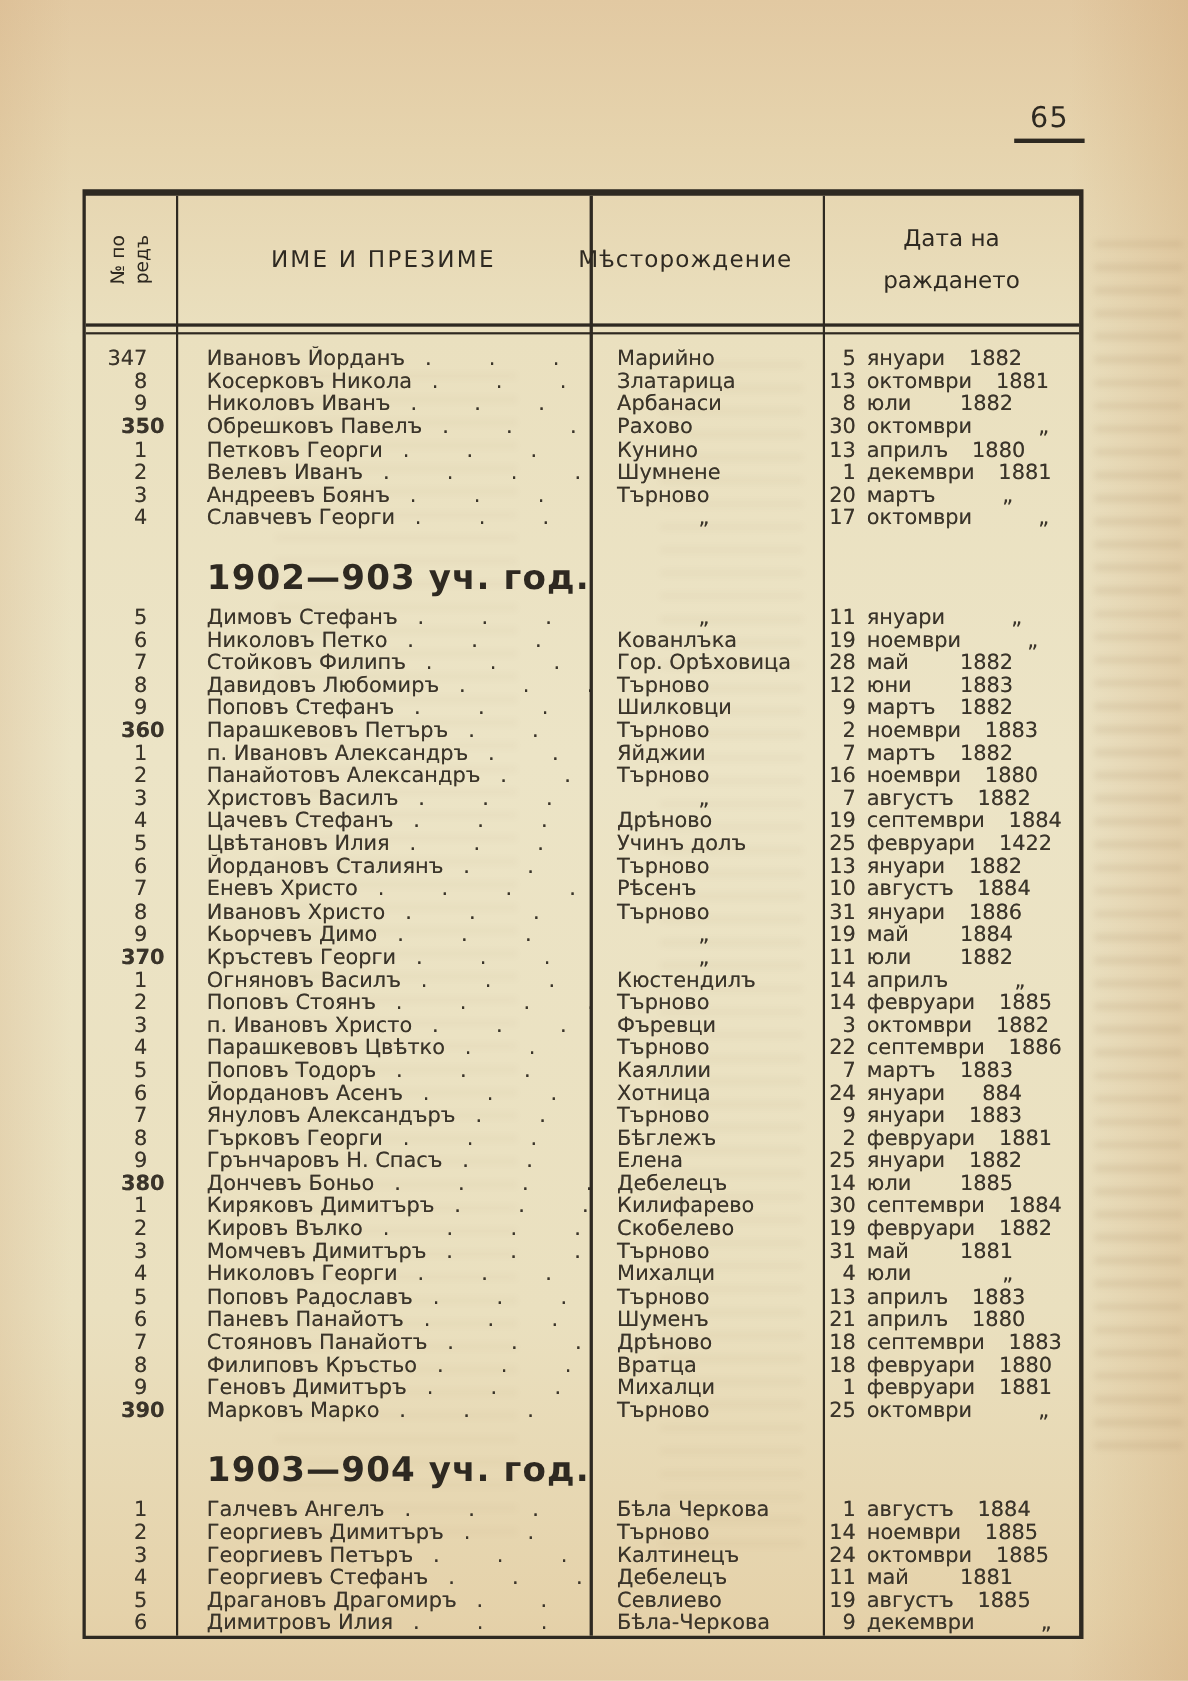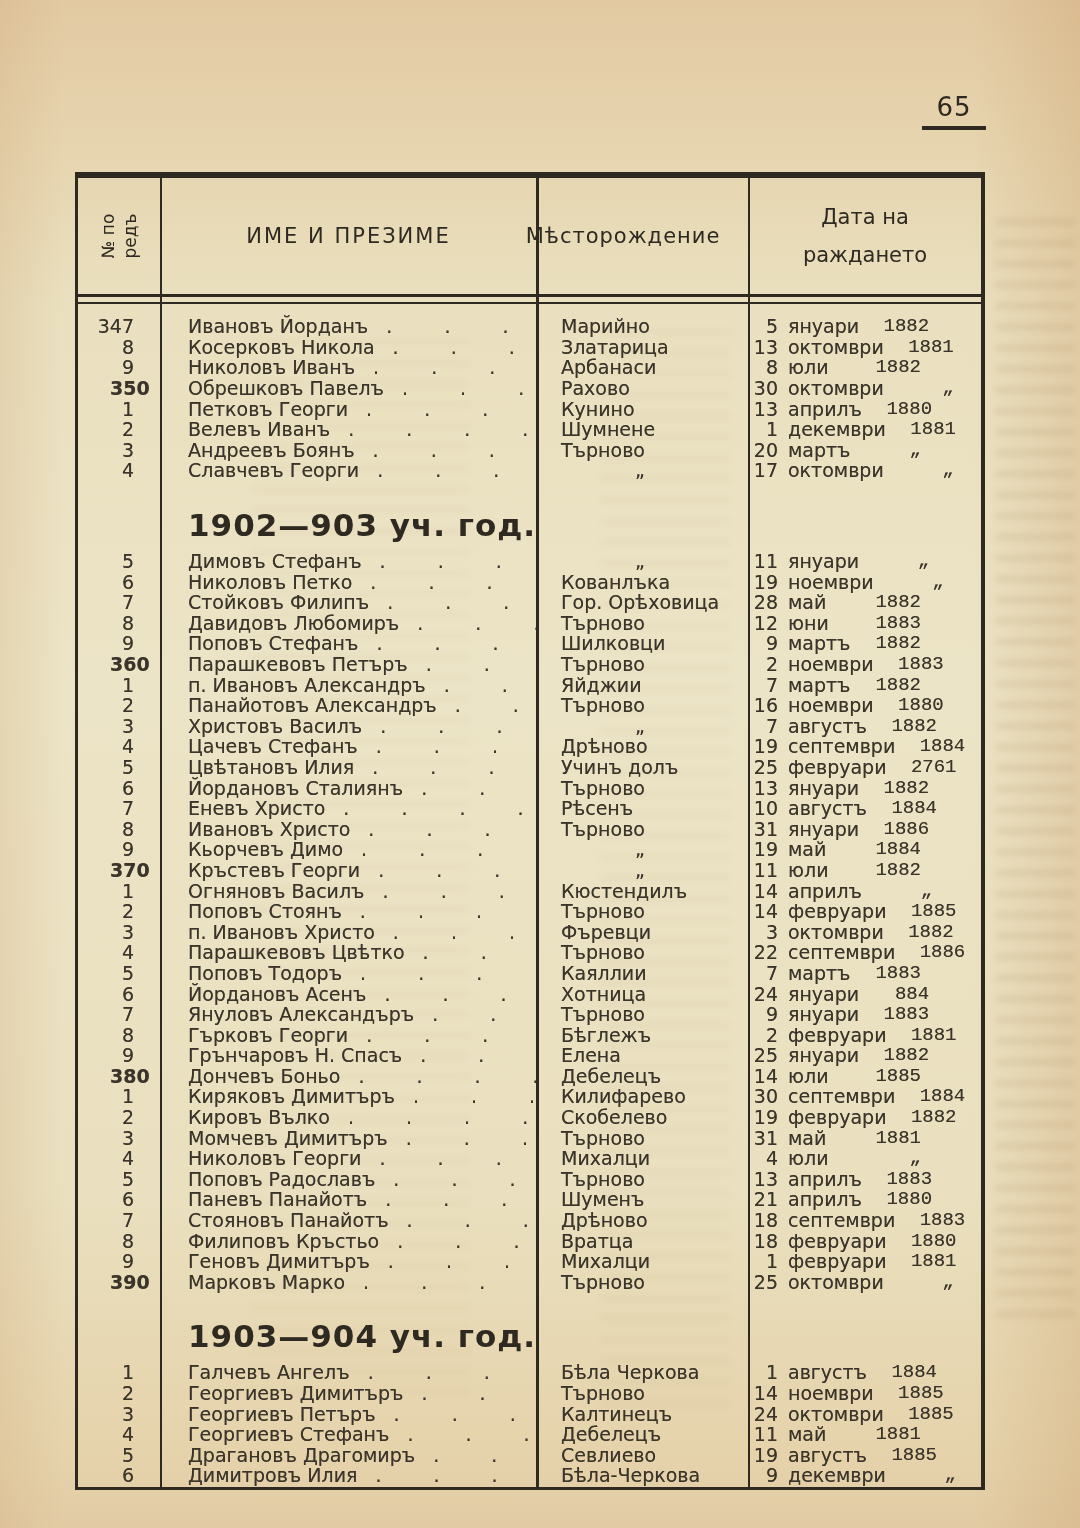--- a/index.html
+++ b/index.html
@@ -51,21 +51,21 @@
   .c-no{width:82px;box-sizing:border-box;text-align:right;padding-right:26px;flex:none;}
   .c-no.bold{font-weight:700;padding-left:32px;}
   .namewrap{width:377px;flex:none;display:flex;overflow:hidden;box-sizing:border-box;padding-left:28px;}
   .c-name{white-space:nowrap;}
   .c-dots{flex:1;overflow:hidden;white-space:nowrap;word-spacing:46px;padding-left:18px;color:var(--ink);}
   .c-place{width:200px;flex:none;box-sizing:border-box;padding-left:24px;white-space:nowrap;}
   .c-place.ditto{padding-left:98px;}
   .c-date{width:232px;flex:none;display:flex;box-sizing:border-box;padding-right:48px;}
   .c-day{width:41px;text-align:right;flex:none;}
   .c-month{flex:1;text-align:left;padding-left:10px;white-space:nowrap;}
-  .c-year{width:70px;text-align:right;flex:none;white-space:nowrap;font-family:Liberation Mono, monospace;}
+  .c-year{width:70px;text-align:right;flex:none;white-space:nowrap;}
 
   .section-title{margin:26px 0 16px 110px;font-size:31px;font-weight:700;
     letter-spacing:1px;color:var(--ink-strong);height:28px;}
 </style>
 </head>
 <body>
 
 <div class="bleed right"></div>
 <div class="bleed mid"></div>
 <div class="bleed name"></div>
@@ -339,21 +339,21 @@
       <div class="row">
         <span class="c-no">5</span>
         <span class="namewrap">
           <span class="c-name">Цвѣтановъ Илия</span>
           <span class="c-dots">. . . .</span>
         </span>
         <span class="c-place">Учинъ долъ</span>
         <span class="c-date">
           <span class="c-day">25</span>
           <span class="c-month">февруари</span>
-          <span class="c-year">2761</span>
+          <span class="c-year">1422</span>
         </span>
       </div>
       <div class="row">
         <span class="c-no">6</span>
         <span class="namewrap">
           <span class="c-name">Йордановъ Сталиянъ</span>
           <span class="c-dots">. . . .</span>
         </span>
         <span class="c-place">Търново</span>
         <span class="c-date">

